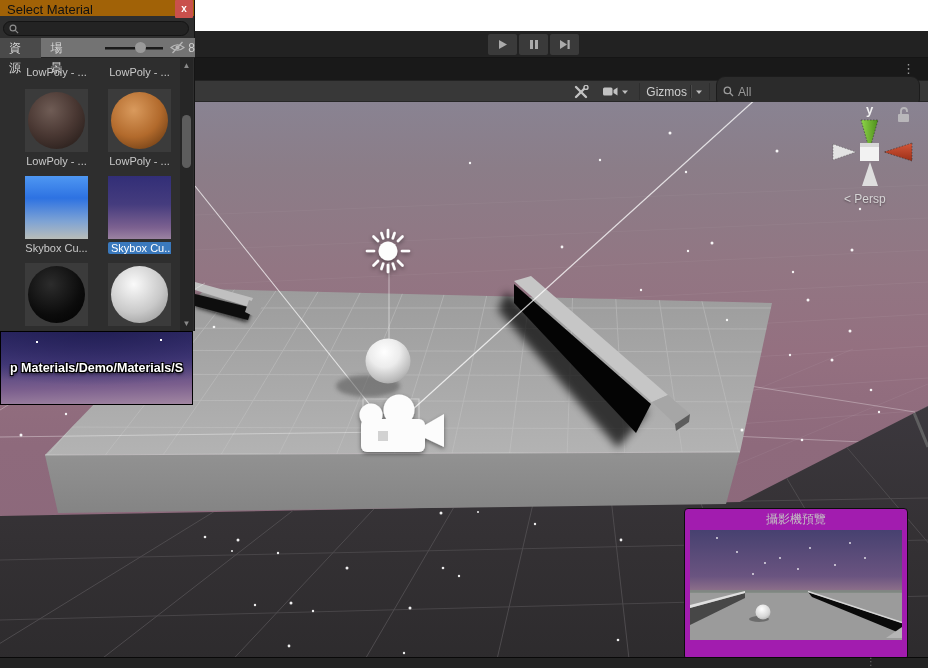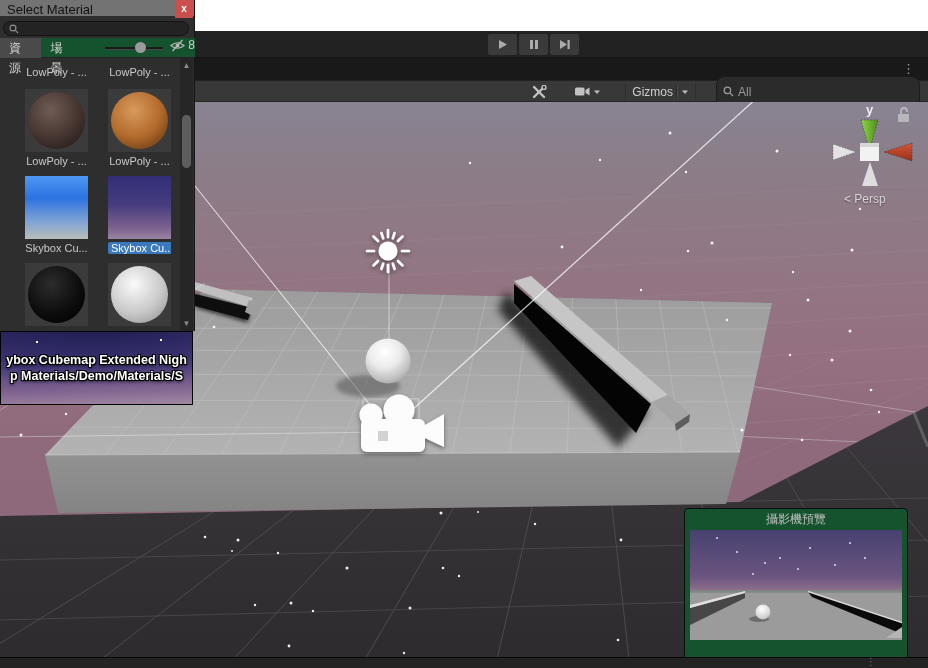--- a/index.html
+++ b/index.html
@@ -11,43 +11,43 @@
   
   #play-toolbar{position:absolute;left:0;top:31px;width:928px;height:27px;background:#222222;z-index:2;border-bottom:1px solid #151515;box-sizing:border-box;}
   #play-group{position:absolute;left:488px;top:3px;display:flex;gap:2px;}
   .tbtn{width:29px;height:21px;background:#3a3a3a;border-radius:2px;display:flex;align-items:center;justify-content:center;}
   .tbtn svg{display:block;}
   
   #scene{position:absolute;left:0;top:58px;width:928px;height:599px;z-index:1;}
   #scene-tabstrip{position:absolute;left:0;top:0;width:928px;height:22px;background:#191919;}
   #scene-kebab{position:absolute;right:13px;top:2px;color:#9a9a9a;font-size:13px;line-height:18px;}
   #scene-toolbar{position:absolute;left:0;top:22px;width:928px;height:22px;background:#383838;border-top:1px solid #232323;border-bottom:1px solid #262626;box-sizing:border-box;}
-  #scene-toolbar-right{position:absolute;right:8px;top:2px;display:flex;align-items:center;gap:20px;height:17px;}
+  #scene-toolbar-right{position:absolute;right:8px;top:2px;display:flex;align-items:center;gap:6px;height:17px;}
   .stb-btn{display:flex;align-items:center;gap:3px;color:#cfcfcf;font-size:12px;padding:0 4px;height:17px;}
   .stb-divider{width:1px;height:13px;background:#2a2a2a;border-right:1px solid #4a4a4a;}
   #gizmos-btn{border-left:1px solid #2e2e2e;border-right:1px solid #2e2e2e;padding:0 6px;}
   #scene-search{width:190px;height:16px;background:#2b2b2b;border:1px solid #1c1c1c;border-radius:9px;display:flex;align-items:center;gap:4px;padding:7px 6px;color:#999;font-size:12px;}
   #viewport{position:absolute;left:0;top:44px;width:928px;height:555px;}
   
   #axis-gizmo{position:absolute;left:826px;top:98px;width:102px;height:118px;z-index:3;}
   
-  #cam-preview{position:absolute;left:684px;top:508px;width:224px;height:152px;background:#14532d;border:1px solid #0c0c0c;border-radius:4px;box-sizing:border-box;z-index:4;}
+  #cam-preview{position:absolute;left:684px;top:508px;width:224px;height:152px;background:#a21caf;border:1px solid #0c0c0c;border-radius:4px;box-sizing:border-box;z-index:4;}
   #cam-preview-title{text-align:center;color:#c2c2c2;font-size:12px;line-height:21px;height:21px;}
   #cam-preview-img{display:block;margin:0 auto;}
   
   #bottom-bar{position:absolute;left:0;top:657px;width:928px;height:11px;background:#232323;border-top:1px solid #090909;box-sizing:border-box;z-index:5;}
   #bottom-glyphs{position:absolute;right:52px;top:-2px;color:#6e6e6e;font-size:10px;}
   
   #dialog{position:absolute;left:0;top:0;width:195px;height:331px;z-index:10;background:#2e2e2e;border-right:1px solid #151515;box-sizing:border-box;}
-  #dialog-titlebar{position:relative;height:16px;background:#737373;}
+  #dialog-titlebar{position:relative;height:16px;background:#a16207;}
   #dialog-title{position:absolute;left:7px;top:2px;color:#111;font-size:13px;}
   #dialog-close{position:absolute;right:1px;top:0px;width:18px;height:18px;background:#c9504c;color:#fff;
      font-size:10px;font-weight:bold;text-align:center;line-height:17px;border-radius:1px;}
   #dialog-search{position:absolute;left:3px;top:21px;width:186px;height:15px;background:#232323;border:1px solid #141414;border-radius:8px;display:flex;align-items:center;padding:0 5px;box-sizing:border-box;}
-  #dialog-tabs{position:absolute;left:0;top:38px;width:195px;height:20px;background:#14532d;border-bottom:1px solid #242424;box-sizing:border-box;display:flex;align-items:flex-start;}
+  #dialog-tabs{position:absolute;left:0;top:38px;width:195px;height:20px;background:#737373;border-bottom:1px solid #242424;box-sizing:border-box;display:flex;align-items:center;}
   .dtab{padding:0 9px;height:20px;line-height:20px;color:#d8d8d8;font-size:12px;}
   .dtab.sel{background:#4a4a4a;}
   #dialog-slider{position:relative;width:58px;height:20px;margin-left:22px;}
   #dialog-slider .track{position:absolute;left:0;top:9px;width:58px;height:2px;background:#1b1b1b;border-bottom:1px solid #454545;}
   #dialog-slider .knob{position:absolute;left:30px;top:4px;width:11px;height:11px;border-radius:50%;background:#9a9a9a;}
   #eye-toggle{display:flex;align-items:center;gap:2px;margin-left:8px;color:#cfcfcf;font-size:12px;}
   
   #mat-grid{position:absolute;left:8px;top:58px;width:181px;height:273px;overflow:hidden;}
   .mat-row{display:flex;gap:20px;padding-left:17px;margin-bottom:9px;}
   .mat-row.labels-only{margin-top:5px;margin-bottom:11px;}
@@ -519,17 +519,16 @@
         </div>
       </div>
     <div id="dlg-scroll">
       <div class="scr-arrow" id="scr-up">▲</div>
       <div id="scr-thumb"></div>
       <div class="scr-arrow" id="scr-down">▼</div>
     </div>
   </div>
 
   <div id="tooltip">
-    <div class="tt-line">ybox Cubemap Extended Nigh</div>
     <div class="tt-line">p Materials/Demo/Materials/S</div>
   </div>
 
 </div>
 
 </body></html>

